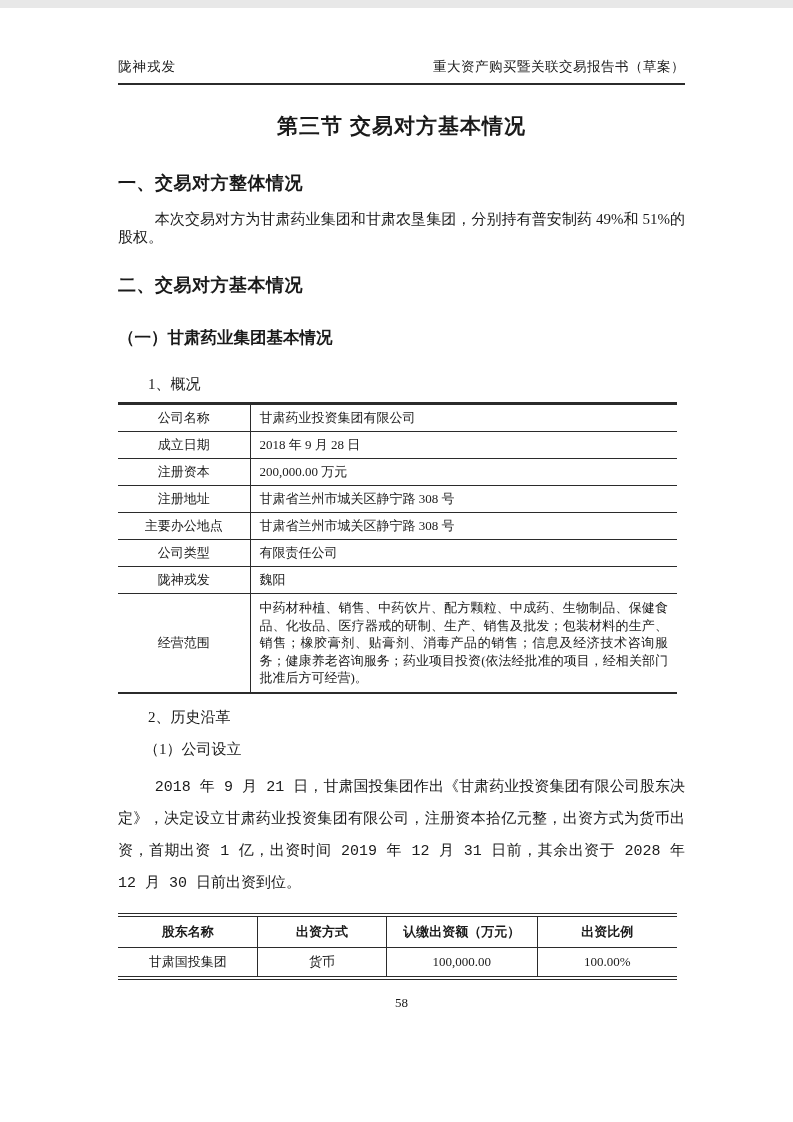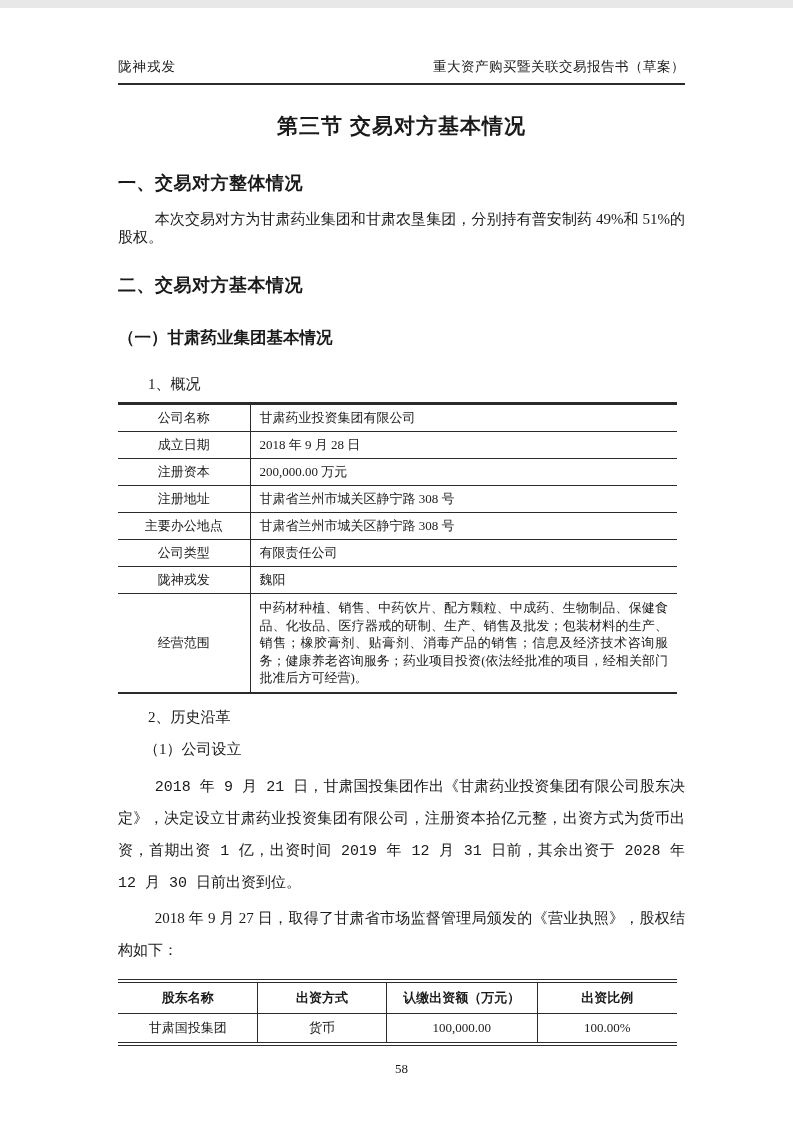--- a/index.html
+++ b/index.html
@@ -193,21 +193,20 @@
         </tr>
       </tbody>
     </table>
 
     <div class="sub-num sub-history">2、历史沿革</div>
 
     <div class="sub-num sub-establish">（1）公司设立</div>
 
     <p class="body-para p-hist1">2018 年 9 月 21 日，甘肃国投集团作出《甘肃药业投资集团有限公司股东决定》，决定设立甘肃药业投资集团有限公司，注册资本拾亿元整，出资方式为货币出资，首期出资 1 亿，出资时间 2019 年 12 月 31 日前，其余出资于 2028 年 12 月 30 日前出资到位。</p>
 
-    <p class="body-para p-hist2">2018 年 9 月 27 日，取得了甘肃省市场监督管理局颁发的《营业执照》，股权结构如下：</p>
 
     <table class="share-table">
       <thead>
         <tr>
           <th class="col-name">股东名称</th>
           <th class="col-mode">出资方式</th>
           <th class="col-amt">认缴出资额（万元）</th>
           <th class="col-ratio">出资比例</th>
         </tr>
       </thead>

